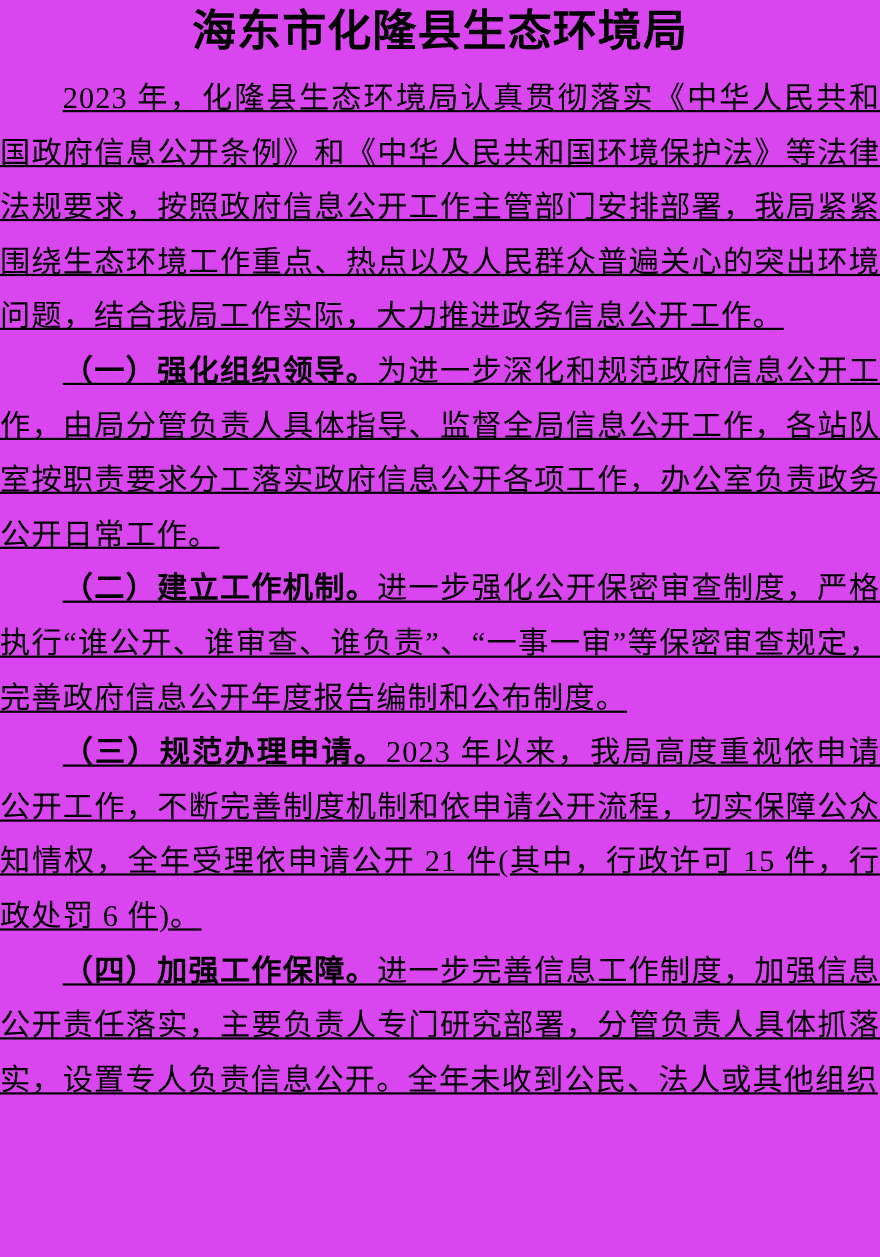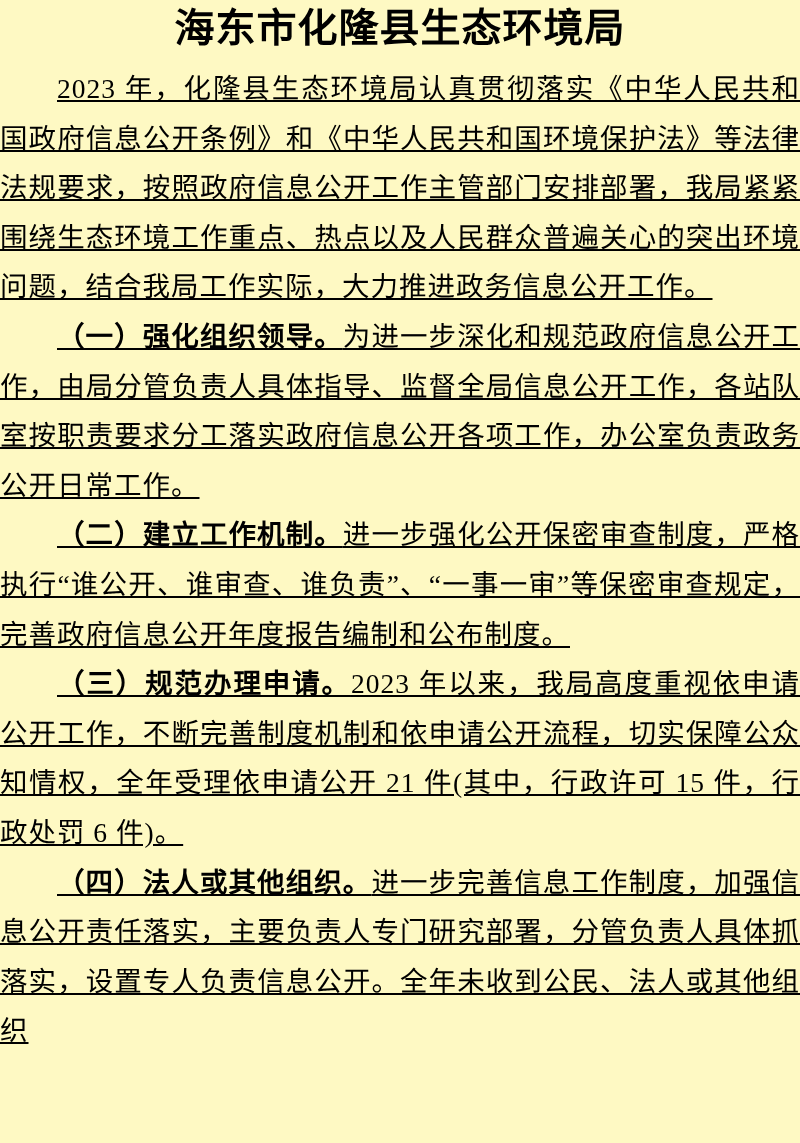--- a/index.html
+++ b/index.html
@@ -5,21 +5,21 @@
   html, body {
     margin: 0;
     padding: 0;
     background: #ffffff;
   }
   .page {
     position: relative;
     width: 800px;
     height: 1143px;
     margin: 0 auto;
-    background: #fef9c3;
+    background: #d946ef;
     color: #000000;
     overflow: hidden;
   }
   .doc-title {
     margin: 0;
     padding-top: 4px;
     text-align: center;
     font-family: "Liberation Serif", "DejaVu Serif", serif;
     font-weight: bold;
     font-size: 40px;
@@ -71,16 +71,16 @@
   <div class="body-text">
 
     <p class="para"><span class="lead"></span><span>2023 年，化隆县生态环境局认真贯彻落实《中华人民共和国政府信息公开条例》和《中华人民共和国环境保护法》等法律法规要求，按照政府信息公开工作主管部门安排部署，我局紧紧围绕生态环境工作重点、热点以及人民群众普遍关心的突出环境问题，结合我局工作实际，大力推进政务信息公开工作。</span></p>
 
     <p class="para"><span class="lead">（一）强化组织领导。</span><span>为进一步深化和规范政府信息公开工作，由局分管负责人具体指导、监督全局信息公开工作，各站队室按职责要求分工落实政府信息公开各项工作，办公室负责政务公开日常工作。</span></p>
 
     <p class="para"><span class="lead">（二）建立工作机制。</span><span>进一步强化公开保密审查制度，严格执行“谁公开、谁审查、谁负责”、“一事一审”等保密审查规定，完善政府信息公开年度报告编制和公布制度。</span></p>
 
     <p class="para"><span class="lead">（三）规范办理申请。</span><span>2023 年以来，我局高度重视依申请公开工作，不断完善制度机制和依申请公开流程，切实保障公众知情权，全年受理依申请公开 21 件(其中，行政许可 15 件，行政处罚 6 件)。</span></p>
 
-    <p class="para"><span class="lead">（四）法人或其他组织。</span><span>进一步完善信息工作制度，加强信息公开责任落实，主要负责人专门研究部署，分管负责人具体抓落实，设置专人负责信息公开。全年未收到公民、法人或其他组织</span></p>
+    <p class="para"><span class="lead">（四）加强工作保障。</span><span>进一步完善信息工作制度，加强信息公开责任落实，主要负责人专门研究部署，分管负责人具体抓落实，设置专人负责信息公开。全年未收到公民、法人或其他组织</span></p>
 
   </div>
 </div>
 
 </body></html>

